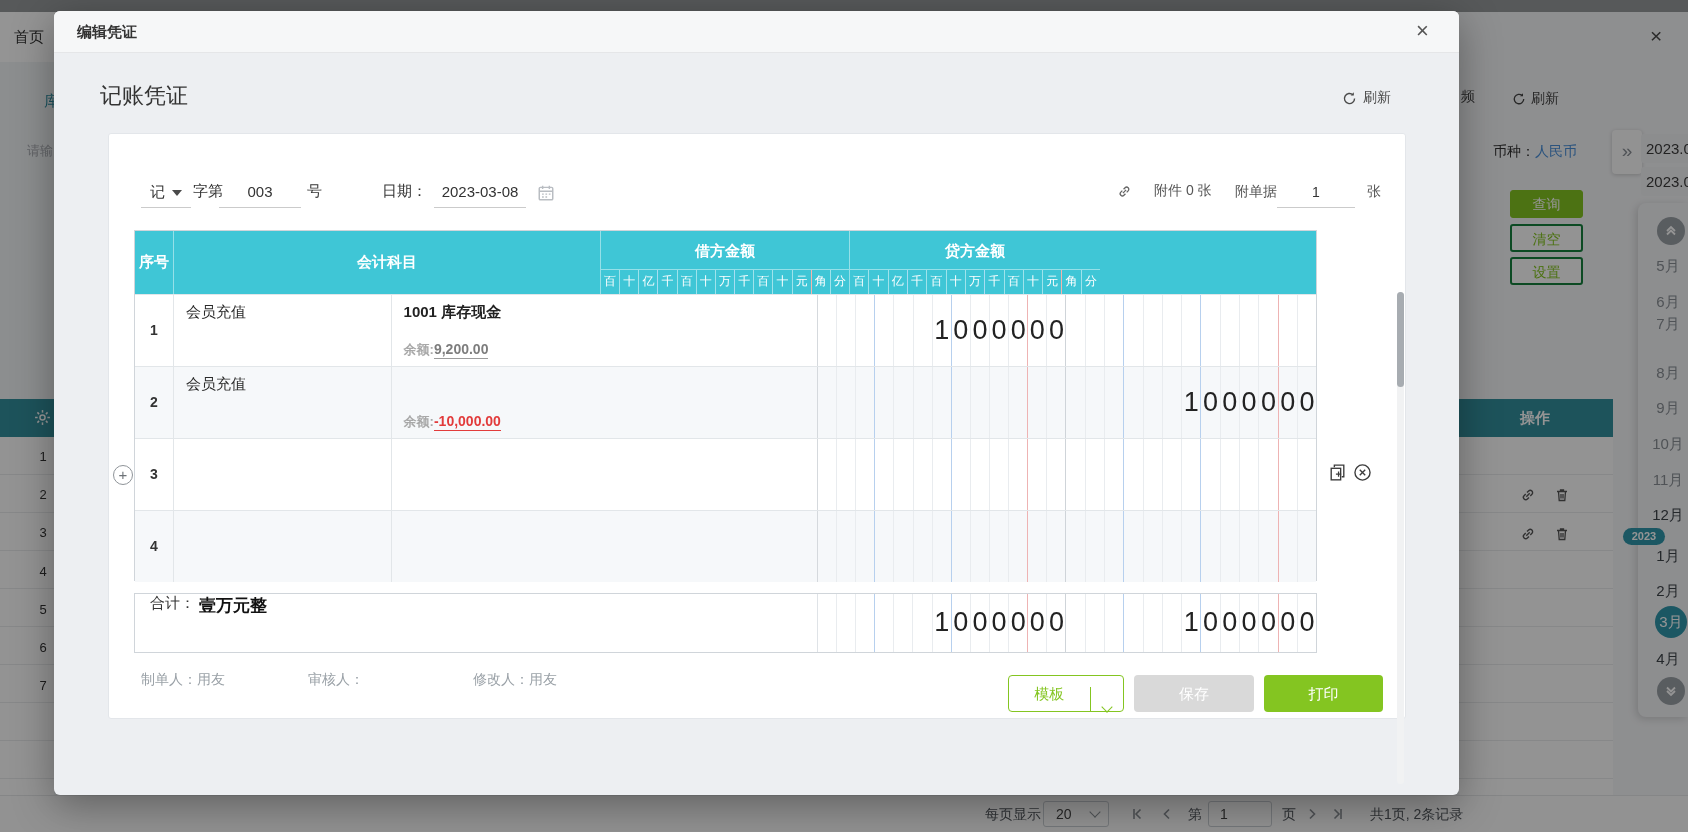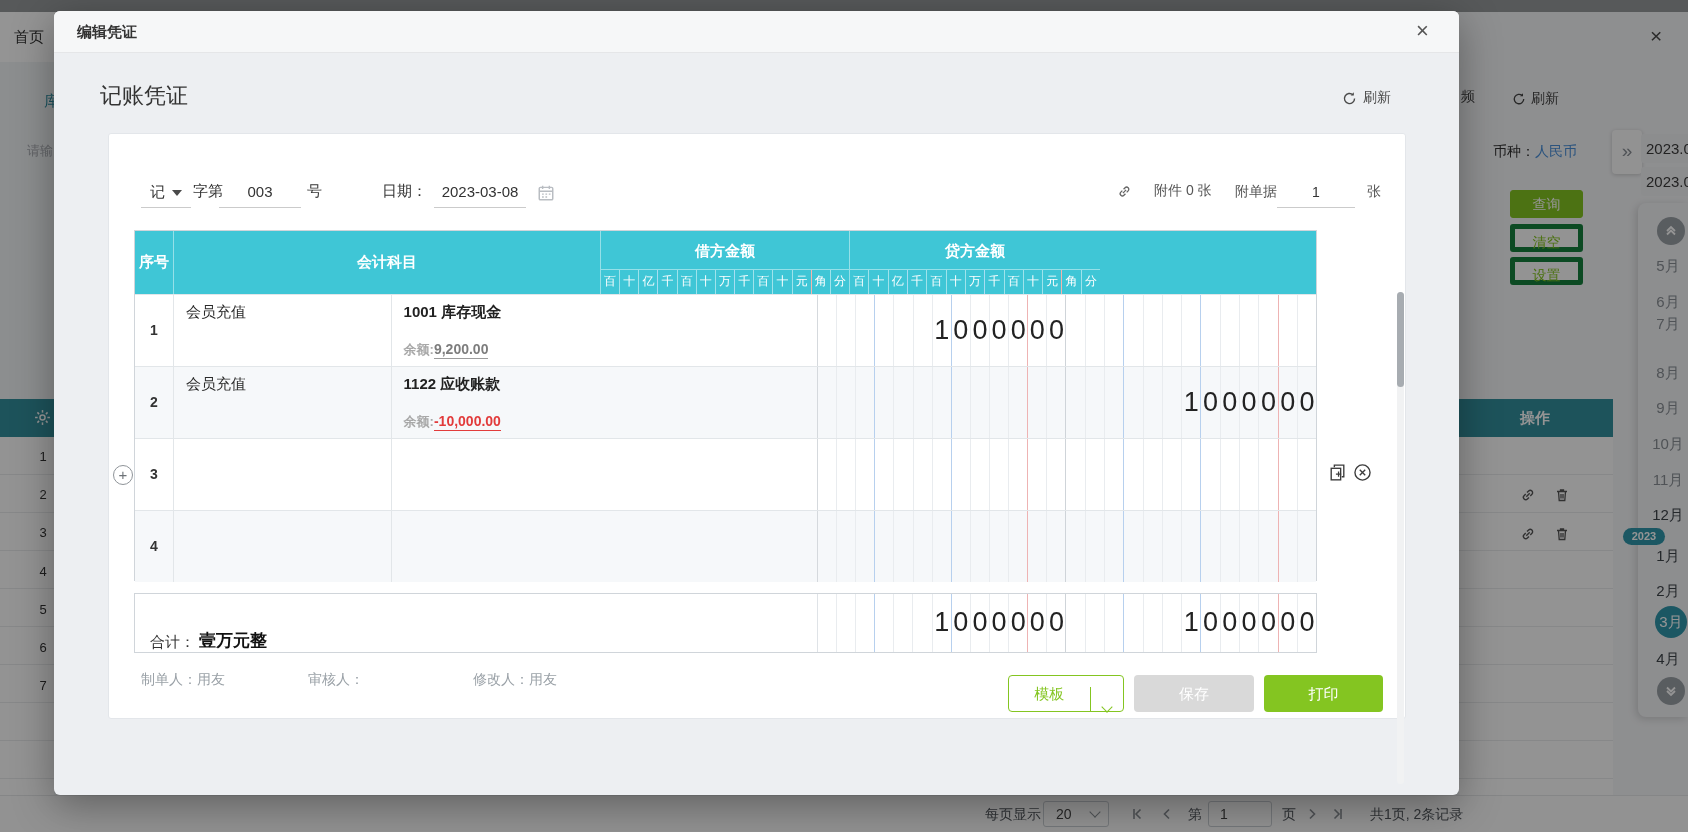--- a/index.html
+++ b/index.html
@@ -14,21 +14,21 @@
   .bg-tabfrag{left:44px;top:92px;font-size:15px;color:#2b8ca0;}
   .bg-phfrag{left:27px;top:142px;font-size:13px;color:#a9adb2;}
   .bg-right{left:1459px;top:12px;width:229px;height:783px;background:#f5f6f8;}
   .bg-close{left:1650px;top:24px;font-size:21px;color:#4a4a4a;}
   .bg-tabfrag2{left:1461px;top:88px;font-size:14px;color:#444;}
   .bg-refresh{left:1512px;top:90px;font-size:14px;color:#444;display:flex;align-items:center;gap:5px;}
   .bg-currency{left:1493px;top:143px;font-size:14px;color:#333;}
   .bg-currency .val{color:#4a90d9;}
   .bg-btn{left:1510px;width:73px;height:28px;border-radius:3px;font-size:14px;text-align:center;line-height:26px;}
   .bg-btn.fill{background:#84c521;color:#fff;border:1px solid #84c521;}
-  .bg-btn.line{background:#fdfdfd;color:#84c521;border:5px solid #15803d;}
+  .bg-btn.line{background:#fdfdfd;color:#84c521;border:2px solid #15803d;}
   .tealstrip{left:0;top:399px;width:1613px;height:38px;background:#33909e;}
   .bg-gear{left:34px;top:409px;}
   .bg-action{left:1520px;top:409px;font-size:15px;color:#fff;font-weight:700;}
   .bg-rows-l{left:0;top:437px;width:54px;height:358px;background:#fdfdfe;
     background-image:repeating-linear-gradient(to bottom,transparent 0 37px,#e9eaec 37px 38px);}
   .bg-rownum{left:36px;width:14px;text-align:center;font-size:13px;color:#333;}
   .bg-rows-r{left:1459px;top:437px;width:154px;height:358px;background:#fdfdfe;
     background-image:repeating-linear-gradient(to bottom,transparent 0 37px,#e9eaec 37px 38px);}
   .bg-icon{width:16px;height:16px;}
   .bottomstrip{left:0;top:795px;width:1688px;height:37px;background:#fbfbfc;border-top:1px solid #e6e7e9;}
@@ -99,21 +99,21 @@
   .td-amt.last{width:250px;border-right:none;}
   .digits{display:flex;width:100%;height:100%;}
   .gcell{flex:1 1 0;text-align:center;border-right:1px solid #e9ecef;overflow:hidden;}
   .gcell.sep-b{border-right-color:#b7d0ee;}
   .gcell.sep-r{border-right-color:#eeb3b3;}
   .digits .gcell:last-child{border-right:none;}
   .trow .digits .gcell{line-height:70px;font-size:27px;color:#222;}
 
   
   .totalbox{left:25px;top:459px;width:1183px;height:60px;border:1px solid #d0d5da;background:#fff;display:flex;}
-  .total-label-cell{width:684px;border-right:1px solid #dfe3e7;display:flex;align-items:flex-end;padding-left:15px;gap:4px;}
+  .total-label-cell{width:684px;border-right:1px solid #dfe3e7;display:flex;align-items:flex-start;padding-left:15px;gap:4px;}
   .total-label{font-size:15px;color:#333;}
   .total-words{font-size:17px;font-weight:700;color:#111;}
   .total-amt{width:249px;border-right:1px solid #cfd4d9;}
   .total-amt.last{width:250px;border-right:none;}
   .totalbox .digits .gcell{line-height:57px;font-size:27px;color:#222;}
 
   
   .addbtn{left:4px;top:331px;width:20px;height:20px;border:1.5px solid #8f9499;border-radius:50%;color:#6d7277;
     text-align:center;line-height:17px;font-size:15px;background:#fff;}
   .rowtool{top:328px;width:21px;height:21px;}
@@ -404,21 +404,20 @@
                 <span class="gcell"></span>
                 <span class="gcell"></span>
               </div>
             </div>
         </div>
 
         <div class="trow alt">
           <div class="td td-seq">2</div>
           <div class="td td-sum">会员充值</div>
           <div class="td td-sub">
-            <div>1122 应收账款</div>
             <div class="bal"><span>余额:</span><span class="bal-val" data-tone="negative">-10,000.00</span></div>
           </div>
           <div class="td td-amt">
               <div class="digits">
                 <span class="gcell"></span>
                 <span class="gcell"></span>
                 <span class="gcell sep-b"></span>
                 <span class="gcell"></span>
                 <span class="gcell"></span>
                 <span class="gcell"></span>

